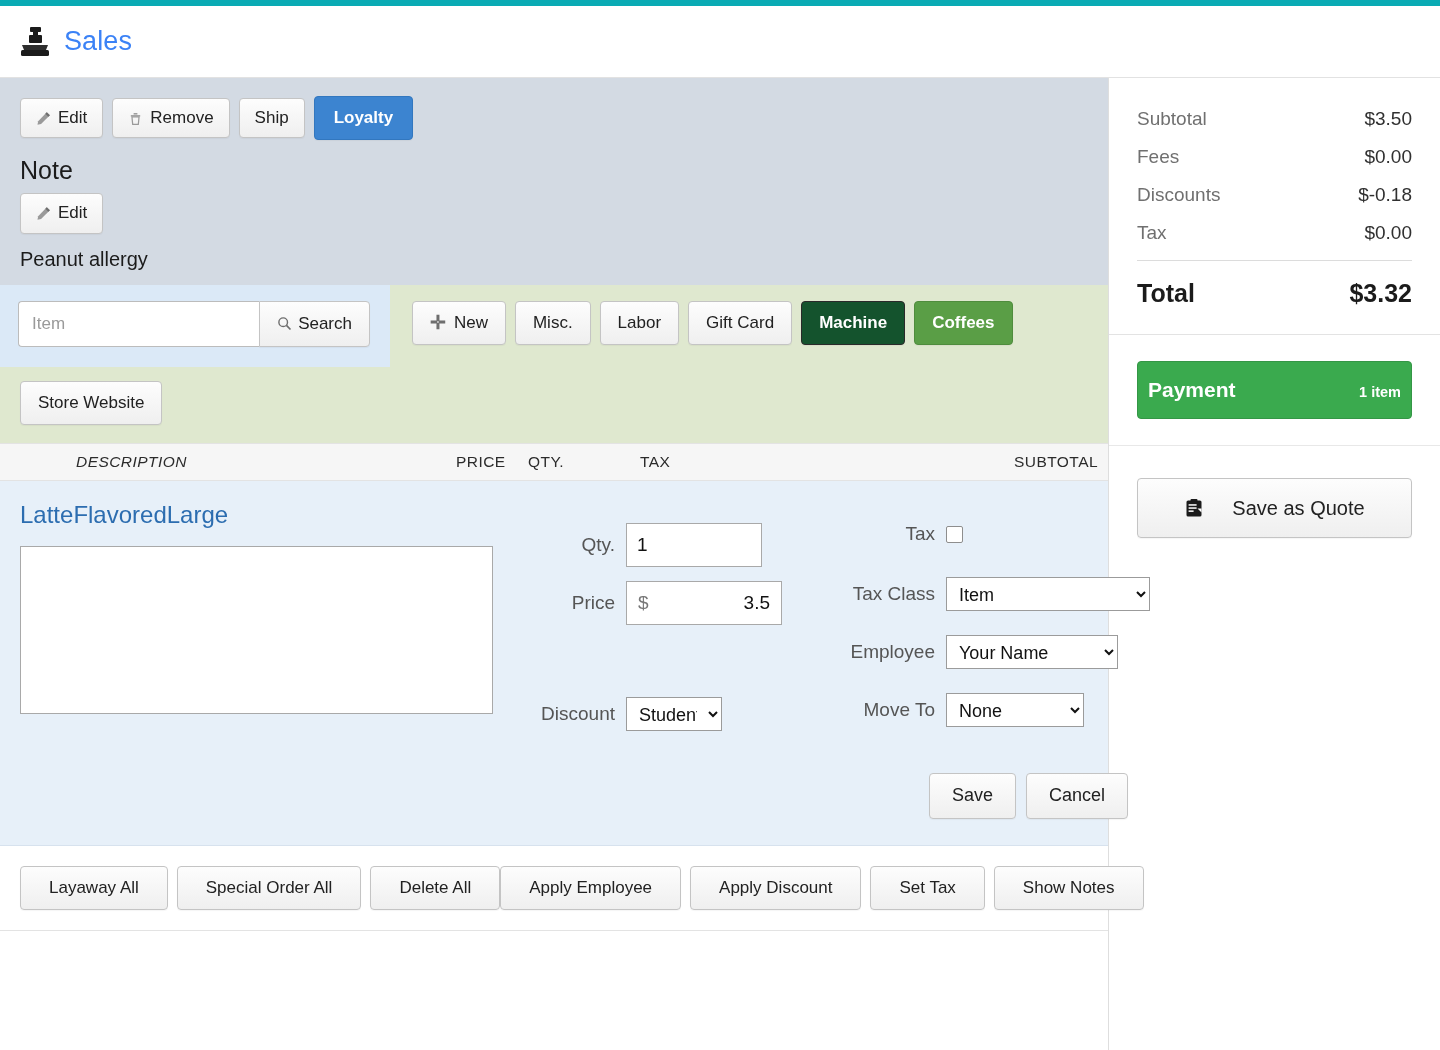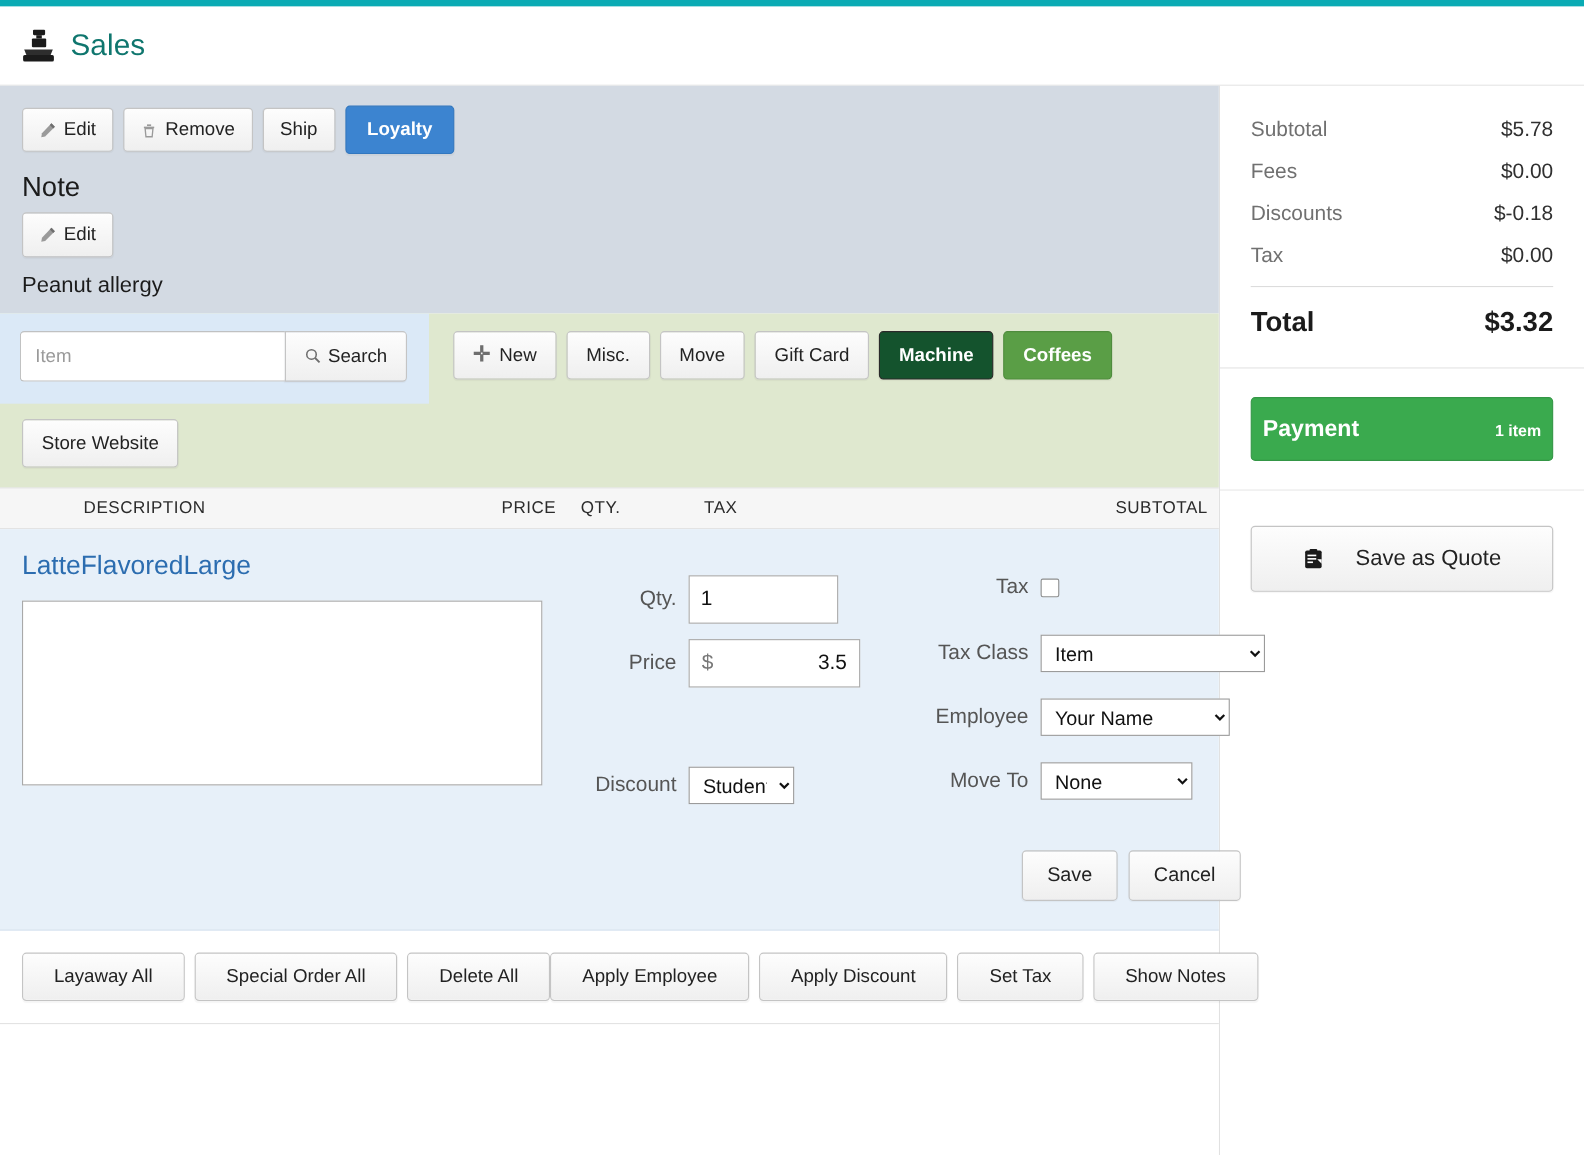--- a/index.html
+++ b/index.html
@@ -22,21 +22,21 @@
   
   .titlebar {
     height: 72px;
     display: flex; align-items: center;
     padding: 0 20px;
     background: #ffffff;
     border-bottom: 1px solid #e2e2e2;
     box-shadow: 0 1px 2px rgba(0,0,0,.05);
   }
   .register-icon { width: 30px; height: 32px; margin-right: 14px; flex: none; }
-  .app-title { font-size: 27px; color: #0f766e; font-weight: 400; letter-spacing: .1px; }
+  .app-title { font-size: 27px; color: #3b82f6; font-weight: 400; letter-spacing: .1px; }
 
   
   .body-split { display: flex; height: 972px; }
   .left-col { width: 1108px; position: relative; background: #fff; }
   .right-col {
     width: 332px; background: #fff;
     border-left: 1px solid #dedede;
   }
 
   
@@ -132,21 +132,21 @@
   .table-head {
     display: flex; align-items: center;
     background: #f6f6f6;
     border-top: 1px solid #e3e3e3;
     border-bottom: 1px solid #e3e3e3;
     height: 38px;
     font-size: 15.5px;
     color: #2b2b2b;
     letter-spacing: .45px;
   }
-  .th-desc { width: 456px; padding-left: 76px; }
+  .th-desc { width: 456px; padding-left: 76px; font-style: italic; }
   .th-price { width: 72px; }
   .th-qty { width: 112px; }
   .th-tax { width: 286px; }
   .th-sub { flex: 1; text-align: right; padding-right: 10px; }
 
   
   .item-row {
     background: #e7f0f9;
     padding: 20px 20px 26px 20px;
     display: flex;
@@ -343,21 +343,21 @@
 
           <div class="cat-row">
             <button class="btn cat-btn">
               <span class="icon-plus">✛</span>
               <span>New</span>
             </button>
             <button class="btn cat-btn">
               <span>Misc.</span>
             </button>
             <button class="btn cat-btn">
-              <span>Move</span>
+              <span>Labor</span>
             </button>
             <button class="btn cat-btn">
               <span>Gift Card</span>
             </button>
             <button class="btn cat-btn cat-dark">
               <span>Machine</span>
             </button>
             <button class="btn cat-btn cat-green">
               <span>Coffees</span>
             </button>
@@ -472,21 +472,21 @@
             <span>Show Notes</span>
           </button>
         </div>
       </div>
     </div>
 
     <div class="right-col">
       <div class="totals">
         <div class="tot-line">
           <span class="tot-label">Subtotal</span>
-          <span class="tot-val">$5.78</span>
+          <span class="tot-val">$3.50</span>
         </div>
         <div class="tot-line">
           <span class="tot-label">Fees</span>
           <span class="tot-val">$0.00</span>
         </div>
         <div class="tot-line">
           <span class="tot-label">Discounts</span>
           <span class="tot-val">$-0.18</span>
         </div>
         <div class="tot-line">

